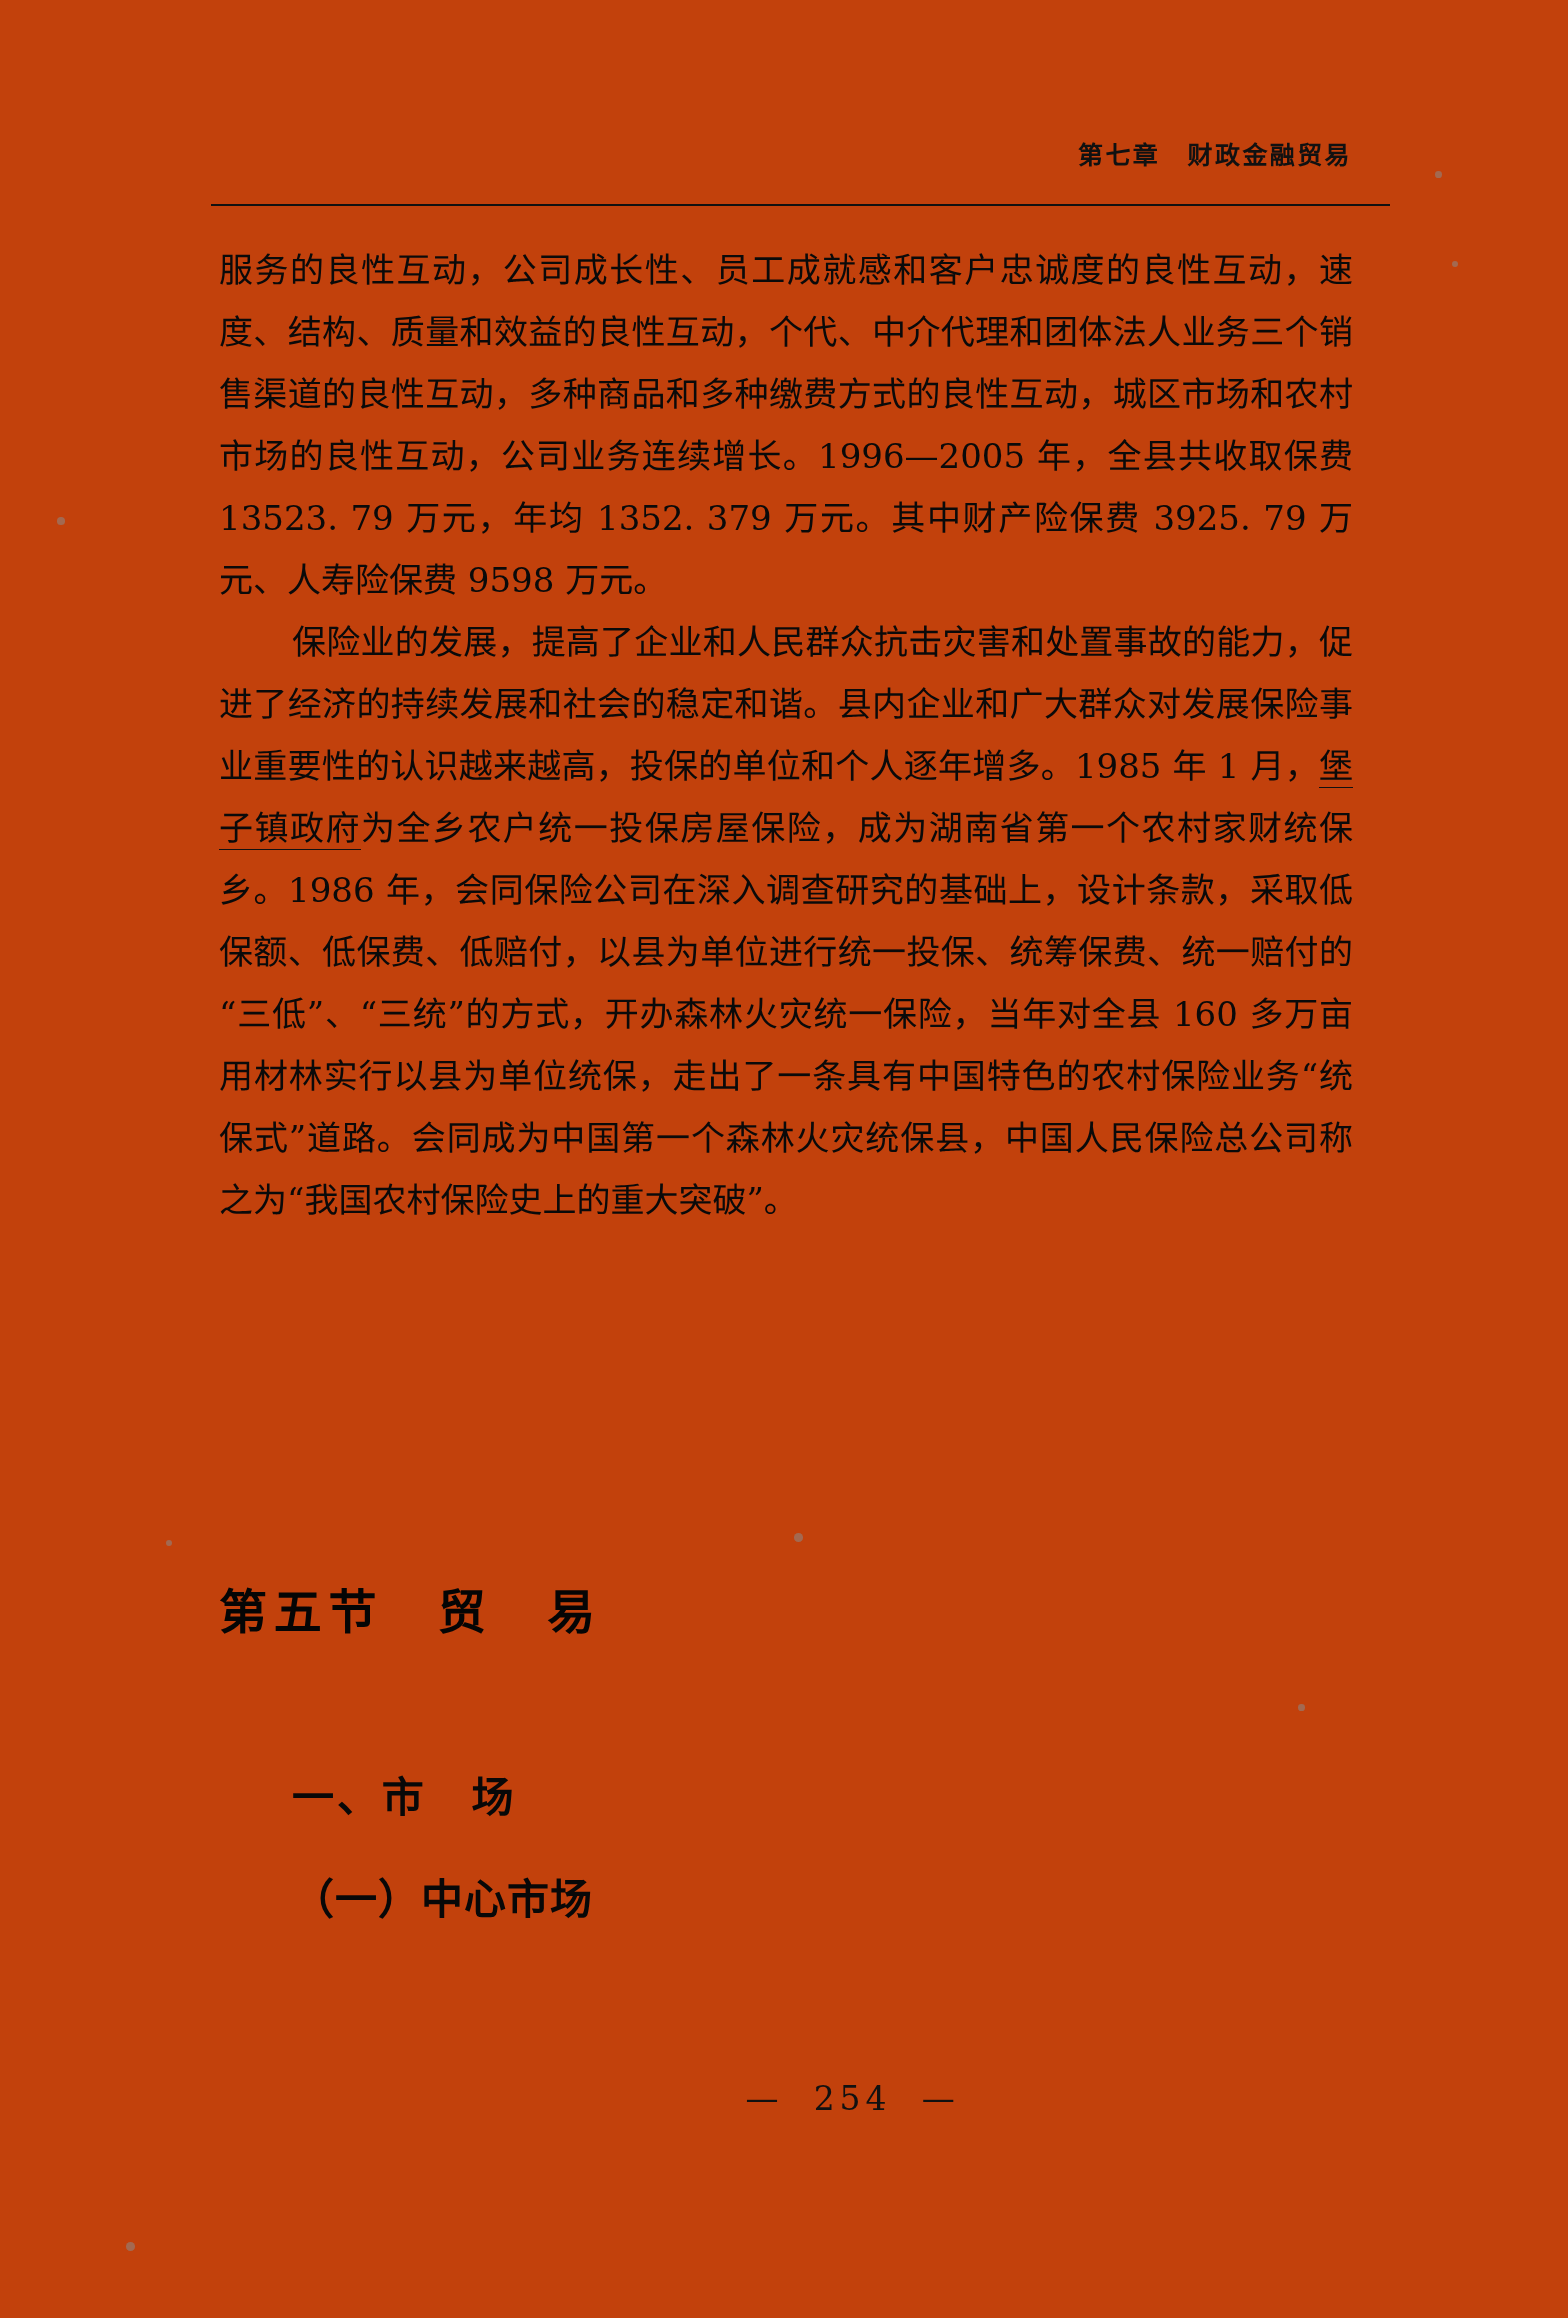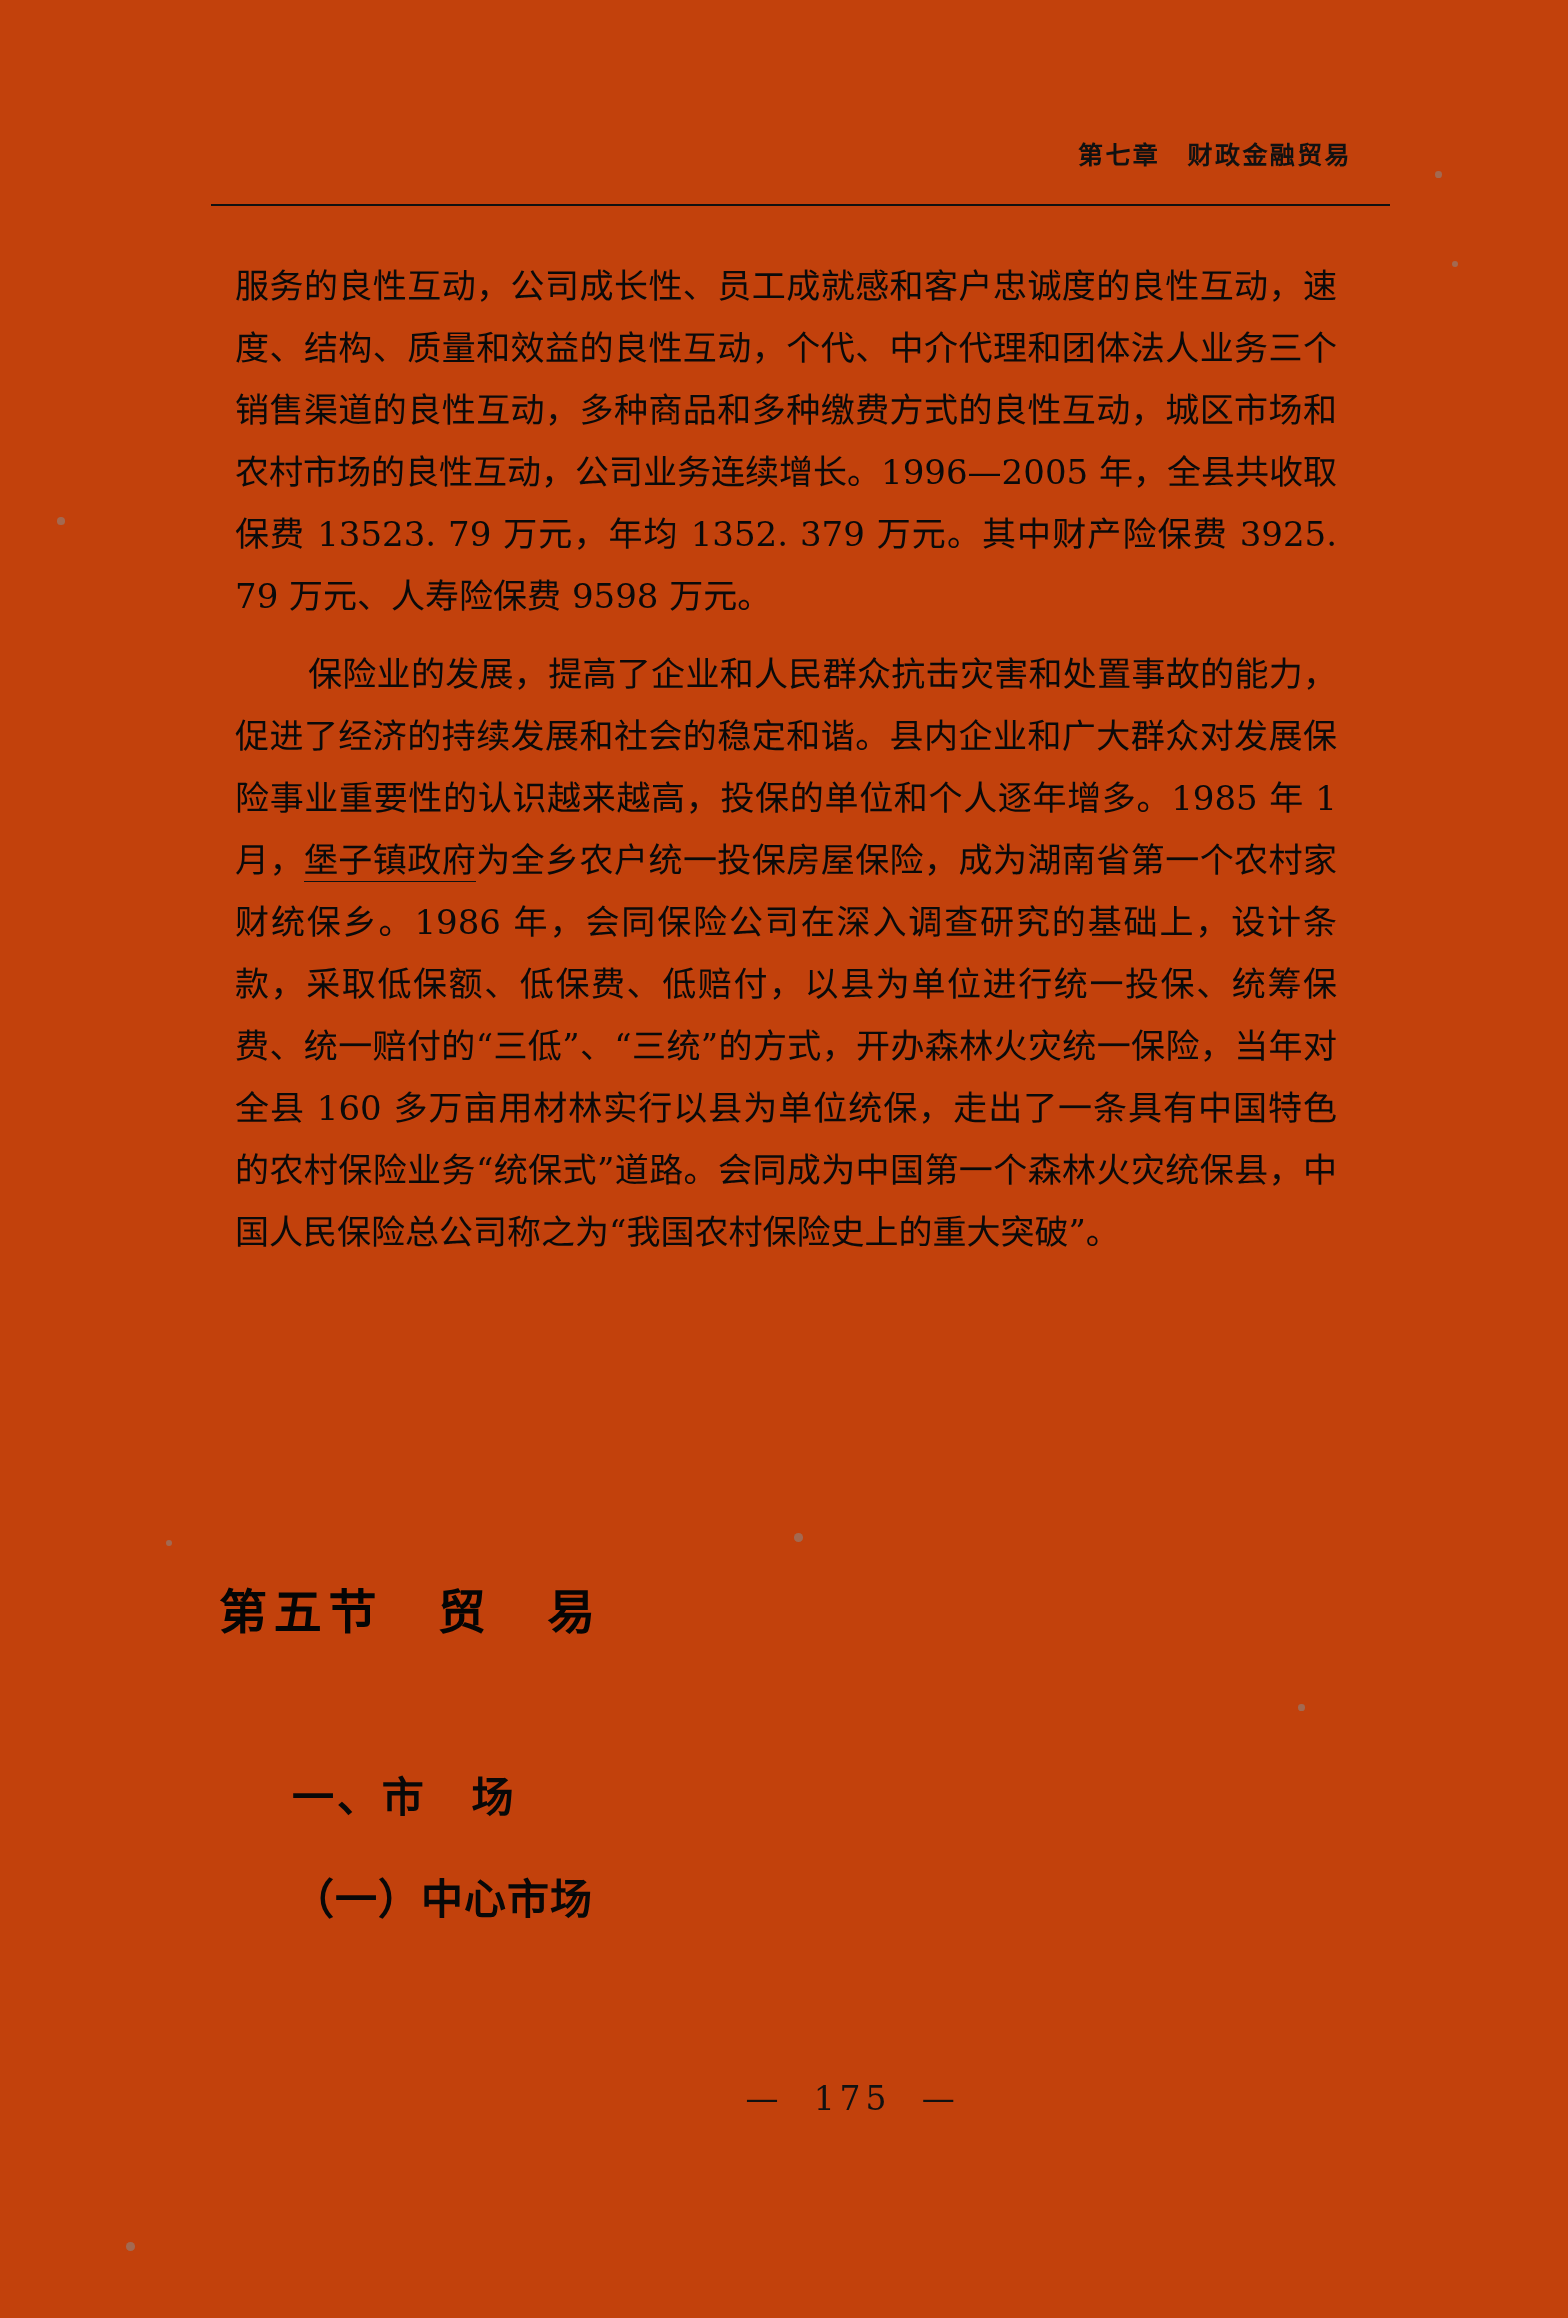--- a/index.html
+++ b/index.html
@@ -45,21 +45,21 @@
 
   
   .column {
     position: absolute;
     left: 219px;
     top: 239px;
     width: 1134px;
   }
 
   .para {
-    margin: 16px;
+    margin: 0;
     font-size: 34px;
     line-height: 62px;
     text-align: justify;
     text-align-last: left;
     text-justify: inter-character;
     letter-spacing: 0px;
     word-break: break-all;
   }
 
   .para.indent {
@@ -164,21 +164,21 @@
 
   </div>
 
   <div class="section-heading">第五节　贸　易</div>
 
   <div class="sub-heading-1">一、市　场</div>
 
   <div class="sub-heading-2">（一）中心市场</div>
 
 
-  <div class="folio"><span class="folio-inner">—  175  —</span></div>
+  <div class="folio"><span class="folio-inner">—  254  —</span></div>
 
   <div id="speckle-layer">
       <div class="speckle" style="left: 1435px; top: 171px; width: 6.7px; height: 6.7px;"></div>
       <div class="speckle" style="left: 1452px; top: 261px; width: 5.8px; height: 5.8px;"></div>
       <div class="speckle" style="left: 57px; top: 517px; width: 7.7px; height: 7.7px;"></div>
       <div class="speckle" style="left: 794px; top: 1533px; width: 8.6px; height: 8.6px;"></div>
       <div class="speckle" style="left: 1298px; top: 1704px; width: 6.7px; height: 6.7px;"></div>
       <div class="speckle" style="left: 126px; top: 2242px; width: 8.6px; height: 8.6px;"></div>
       <div class="speckle" style="left: 166px; top: 1540px; width: 5.8px; height: 5.8px;"></div>
     </div>

